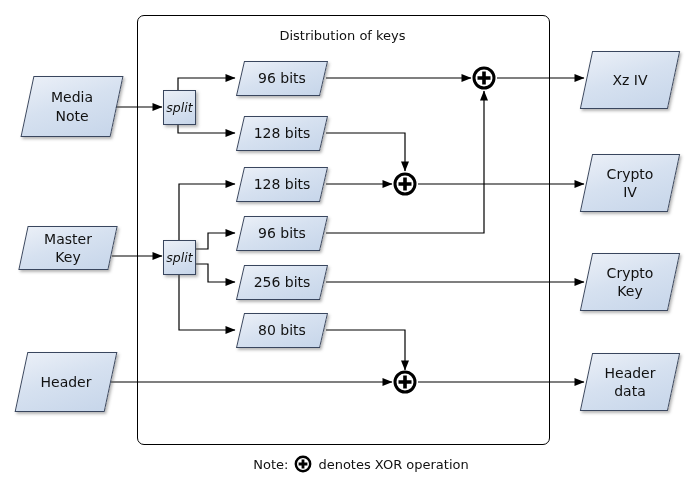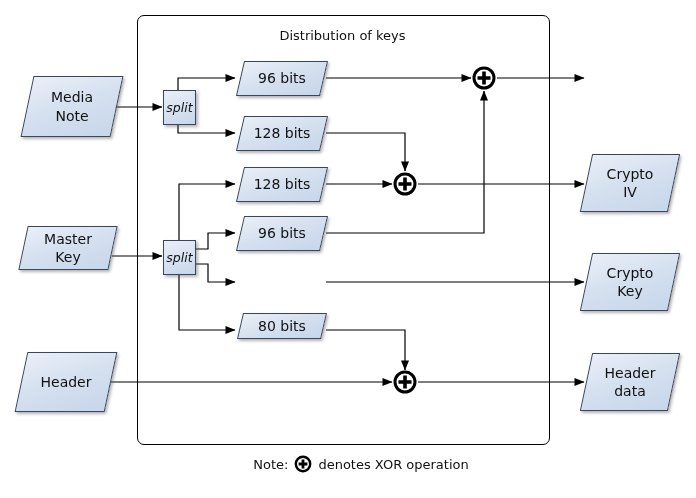--- a/index.html
+++ b/index.html
@@ -132,25 +132,35 @@
     <div class="label">128 bits</div>
   </div>
   <div class="para small" style="left:240px; top:167px; width:84px; height:35px;">
     <div class="bg"></div>
     <div class="label">128 bits</div>
   </div>
   <div class="para small" style="left:240px; top:216px; width:84px; height:35px;">
     <div class="bg"></div>
     <div class="label">96 bits</div>
   </div>
-  <div class="para small" style="left:240px; top:313px; width:84px; height:26px;">
+  <div class="para small" style="left:240px; top:265px; width:84px; height:35px;">
+    <div class="bg"></div>
+    <div class="label">256 bits</div>
+  </div>
+  <div class="para small" style="left:240px; top:313px; width:84px; height:35px;">
     <div class="bg"></div>
     <div class="label">80 bits</div>
   </div>
 
+  <div class="para big" style="left:586px; top:51px; width:88px; height:58px;">
+    <div class="bg"></div>
+    <div class="label">
+      <span class="ln">Xz IV</span>
+    </div>
+  </div>
   <div class="para big" style="left:586px; top:154px; width:88px; height:58px;">
     <div class="bg"></div>
     <div class="label">
       <span class="ln">Crypto</span>
       <span class="ln">IV</span>
     </div>
   </div>
   <div class="para big" style="left:586px; top:253px; width:88px; height:58px;">
     <div class="bg"></div>
     <div class="label">

